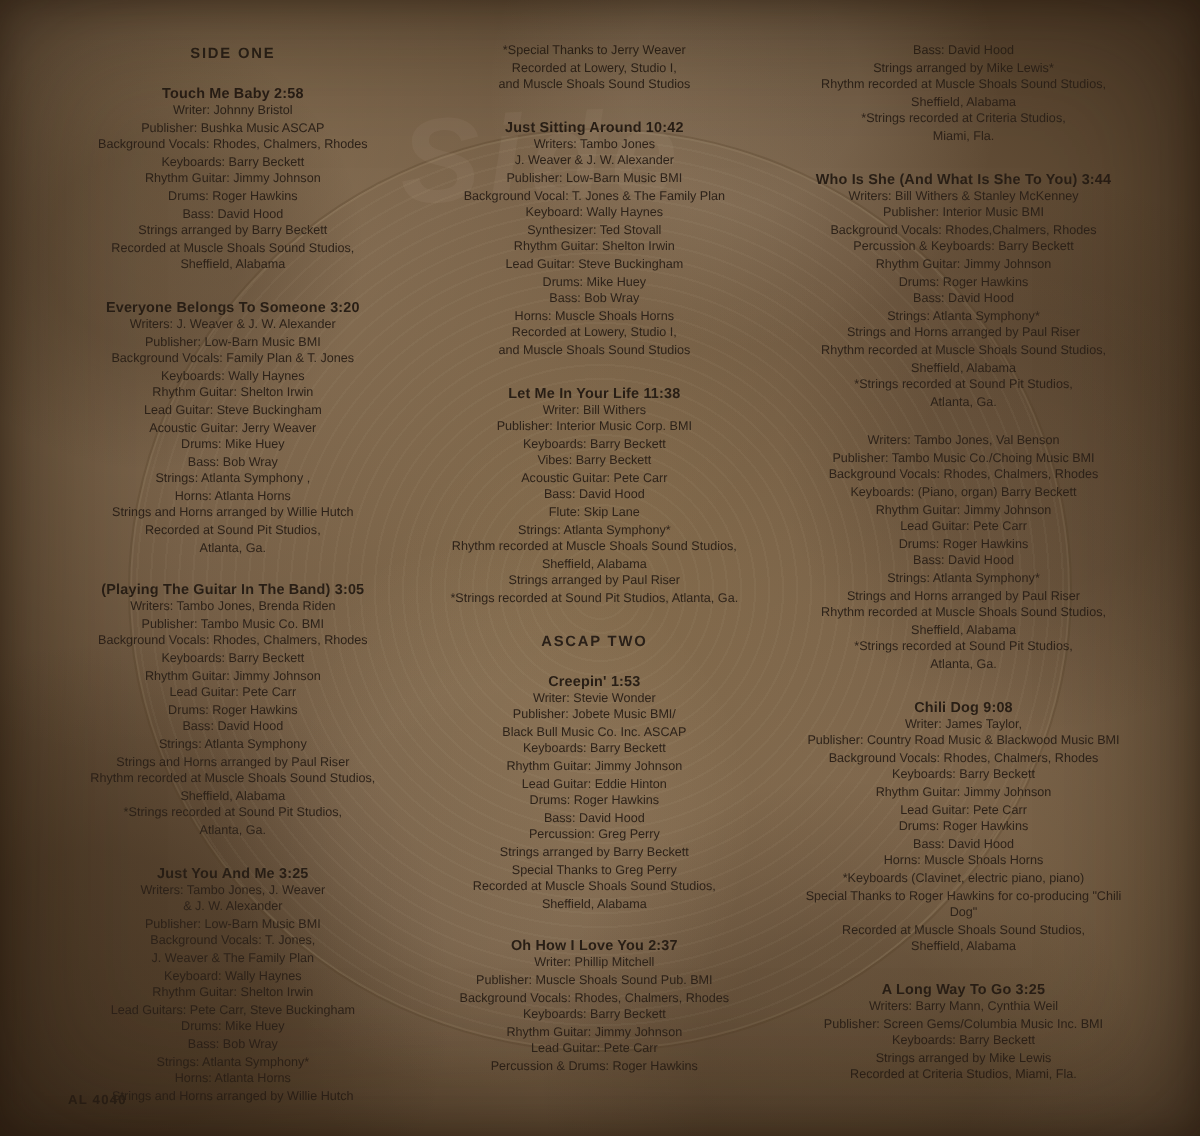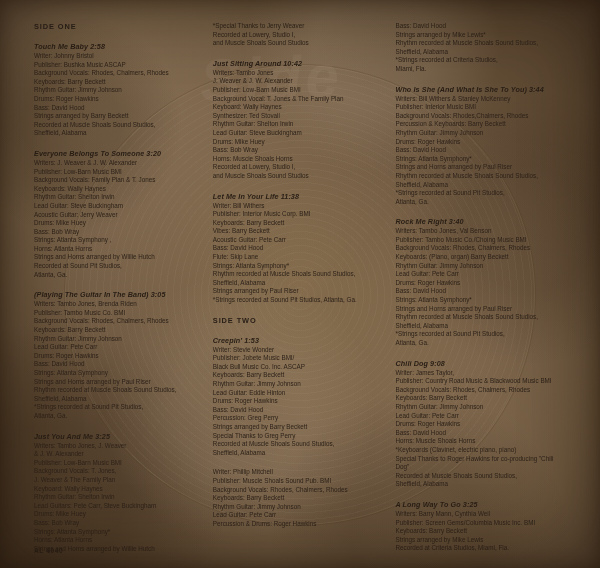--- a/index.html
+++ b/index.html
@@ -46,33 +46,34 @@
   #vignette{
     position:absolute;inset:0;pointer-events:none;
     box-shadow:inset 0 0 70px rgba(30,18,8,.55), inset 0 0 18px rgba(30,18,8,.45);
   }
   #cols{
     position:absolute;inset:0;
     display:flex;
     padding:22px 32px 18px 34px;
     box-sizing:border-box;
     gap:14px;
+    text-align:center;
   }
   .col{width:176px;}
   .col.c1{width:172px;}
   .col.c2{width:176px;}
   .col.c3{width:180px;}
 
   .block{margin-bottom:11px;}
   .hdr{
     font-size:7.4px;font-weight:bold;letter-spacing:.9px;
     margin:0 0 3px 0;color:#2a2018;
   }
   .ttl{
-    font-size:7.2px;font-weight:bold;font-style:italic;
+    font-size:7.2px;font-weight:bold;
     margin:0 0 1px 0;color:#281e15;letter-spacing:.1px;
   }
   .line{
     font-size:6.3px;line-height:8.6px;color:#2d2219;
     margin:0;white-space:pre-wrap;
   }
   #catalog{
     position:absolute;left:34px;bottom:14px;
     font-size:6.6px;letter-spacing:.6px;color:#2c2118;font-weight:bold;
   }
@@ -192,39 +193,40 @@
           <div class="line">Acoustic Guitar: Pete Carr</div>
           <div class="line">Bass: David Hood</div>
           <div class="line">Flute: Skip Lane</div>
           <div class="line">Strings: Atlanta Symphony*</div>
           <div class="line">Rhythm recorded at Muscle Shoals Sound Studios,</div>
           <div class="line">Sheffield, Alabama</div>
           <div class="line">Strings arranged by Paul Riser</div>
           <div class="line">*Strings recorded at Sound Pit Studios, Atlanta, Ga.</div>
         </div>
         <div class="block">
-          <div class="hdr">SIDE TWO</div>
+          <div class="hdr">ASCAP TWO</div>
         </div>
         <div class="block">
           <div class="ttl">Creepin' 1:53</div>
           <div class="line">Writer: Stevie Wonder</div>
           <div class="line">Publisher: Jobete Music BMI/</div>
           <div class="line">Black Bull Music Co. Inc. ASCAP</div>
           <div class="line">Keyboards: Barry Beckett</div>
           <div class="line">Rhythm Guitar: Jimmy Johnson</div>
           <div class="line">Lead Guitar: Eddie Hinton</div>
           <div class="line">Drums: Roger Hawkins</div>
           <div class="line">Bass: David Hood</div>
           <div class="line">Percussion: Greg Perry</div>
           <div class="line">Strings arranged by Barry Beckett</div>
           <div class="line">Special Thanks to Greg Perry</div>
           <div class="line">Recorded at Muscle Shoals Sound Studios,</div>
           <div class="line">Sheffield, Alabama</div>
         </div>
         <div class="block">
+          <div class="ttl">Oh How I Love You 2:37</div>
           <div class="line">Writer: Phillip Mitchell</div>
           <div class="line">Publisher: Muscle Shoals Sound Pub. BMI</div>
           <div class="line">Background Vocals: Rhodes, Chalmers, Rhodes</div>
           <div class="line">Keyboards: Barry Beckett</div>
           <div class="line">Rhythm Guitar: Jimmy Johnson</div>
           <div class="line">Lead Guitar: Pete Carr</div>
           <div class="line">Percussion &amp; Drums: Roger Hawkins</div>
         </div>
       </div>
     <div class="col c3">
@@ -246,21 +248,20 @@
           <div class="line">Drums: Roger Hawkins</div>
           <div class="line">Bass: David Hood</div>
           <div class="line">Strings: Atlanta Symphony*</div>
           <div class="line">Strings and Horns arranged by Paul Riser</div>
           <div class="line">Rhythm recorded at Muscle Shoals Sound Studios,</div>
           <div class="line">Sheffield, Alabama</div>
           <div class="line">*Strings recorded at Sound Pit Studios,</div>
           <div class="line">Atlanta, Ga.</div>
         </div>
         <div class="block">
-          <div class="ttl">Rock Me Right 3:40</div>
           <div class="line">Writers: Tambo Jones, Val Benson</div>
           <div class="line">Publisher: Tambo Music Co./Choing Music BMI</div>
           <div class="line">Background Vocals: Rhodes, Chalmers, Rhodes</div>
           <div class="line">Keyboards: (Piano, organ) Barry Beckett</div>
           <div class="line">Rhythm Guitar: Jimmy Johnson</div>
           <div class="line">Lead Guitar: Pete Carr</div>
           <div class="line">Drums: Roger Hawkins</div>
           <div class="line">Bass: David Hood</div>
           <div class="line">Strings: Atlanta Symphony*</div>
           <div class="line">Strings and Horns arranged by Paul Riser</div>

